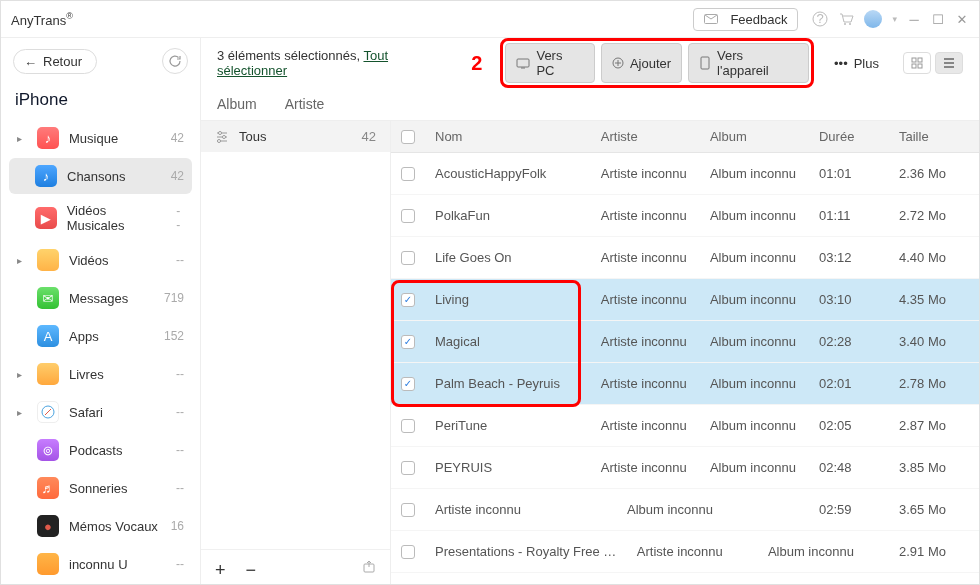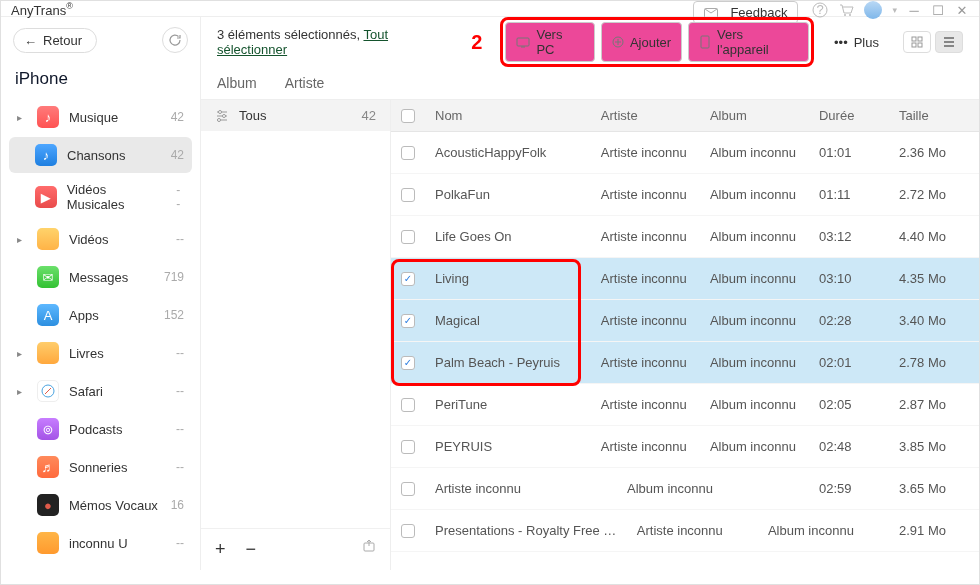--- a/index.html
+++ b/index.html
@@ -1,19 +1,19 @@
 <!DOCTYPE html>
 <html><head>
 <meta charset="utf-8">
 <style>
 * { box-sizing: border-box; margin: 0; padding: 0; font-family: -apple-system, BlinkMacSystemFont, "Segoe UI", Arial, sans-serif; font-size: 13px; color: #333; }
 body { background: #fff; width: 980px; height: 585px; overflow: hidden; border: 1px solid #e0e0e0; }
 
 
-.topbar { height: 16px; display: flex; align-items: flex-start; padding: 0 10px; border-bottom: 1px solid #eee; }
+.topbar { height: 37px; display: flex; align-items: center; padding: 0 10px; border-bottom: 1px solid #eee; }
 .app-title { font-size: 15px; color: #555; }
 .app-title sup { font-size: 9px; }
 .topbar .spacer { flex: 1; }
 .feedback-btn { border: 1px solid #ccc; border-radius: 4px; padding: 3px 10px; display: flex; align-items: center; gap: 6px; color: #888; font-size: 12px; }
 .topicons { display: flex; align-items: center; gap: 10px; margin-left: 14px; color: #aaa; }
 .avatar { width: 18px; height: 18px; border-radius: 50%; background: linear-gradient(#b9d8f5,#7fb7ea); display:inline-block; }
 .winbtn { width: 14px; text-align: center; color: #999; }
 
 
 .layout { display: flex; height: calc(585px - 32px); }
@@ -43,21 +43,21 @@
 .ic-voicememo { background: #222; }
 .ic-itunesu { background: linear-gradient(#ffb547,#ff9a2e); }
 
 
 .content { flex: 1; display: flex; flex-direction: column; }
 .toolbar { display: flex; align-items: center; padding: 10px 16px; gap: 10px; height: 50px; }
 .sel-text { color: #666; }
 .sel-link { color: #14532d; text-decoration: underline; cursor: pointer; }
 .annot2 { color: #ff0000; font-weight: 700; font-size: 20px; margin-left: auto; margin-right: 8px; }
 .action-group { display: flex; gap: 6px; border: 3px solid #ff0000; border-radius: 8px; padding: 2px; }
-.act-btn { border: 1px solid #ccc; border-radius: 4px; padding: 4px 10px; display: flex; align-items: center; gap: 6px; color: #555; font-size: 12px; background:#ec4899; }
+.act-btn { border: 1px solid #ccc; border-radius: 4px; padding: 4px 10px; display: flex; align-items: center; gap: 6px; color: #555; font-size: 12px; background:#e5e5e5; }
 .more-btn { display: flex; align-items: center; gap: 6px; color: #888; margin-left: 10px; font-size: 12px; }
 .view-toggle { display: flex; gap: 4px; margin-left: 14px; }
 .view-btn { width: 28px; height: 22px; border: 1px solid #ddd; border-radius: 4px; display:flex; align-items:center; justify-content:center; }
 .view-btn.active { background: #e8e8e8; }
 
 .tabs { display: flex; gap: 28px; padding: 0 16px; border-bottom: 1px solid #eee; }
 .tab { padding: 8px 0; color: #666; font-size: 14px; }
 .tab.active { color: #2b7de0; }
 
 .subcontent { display: flex; flex: 1; min-height: 0; }

